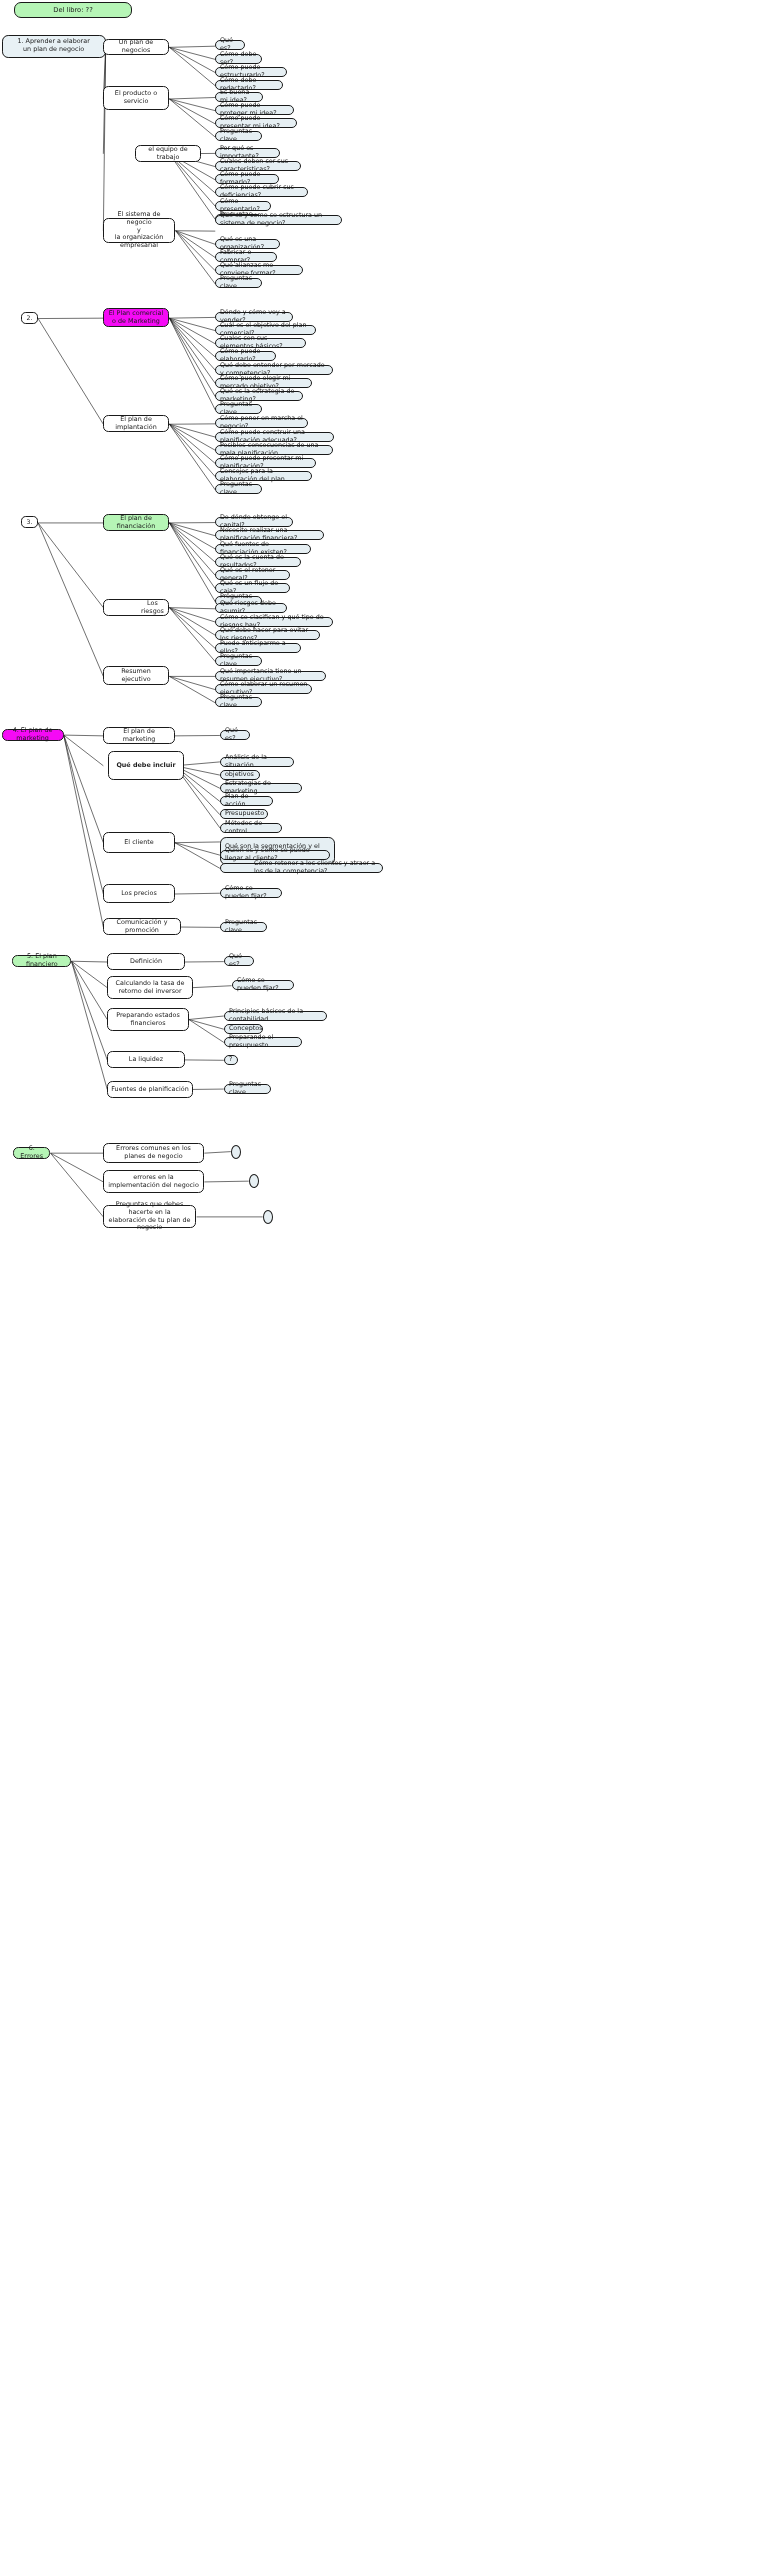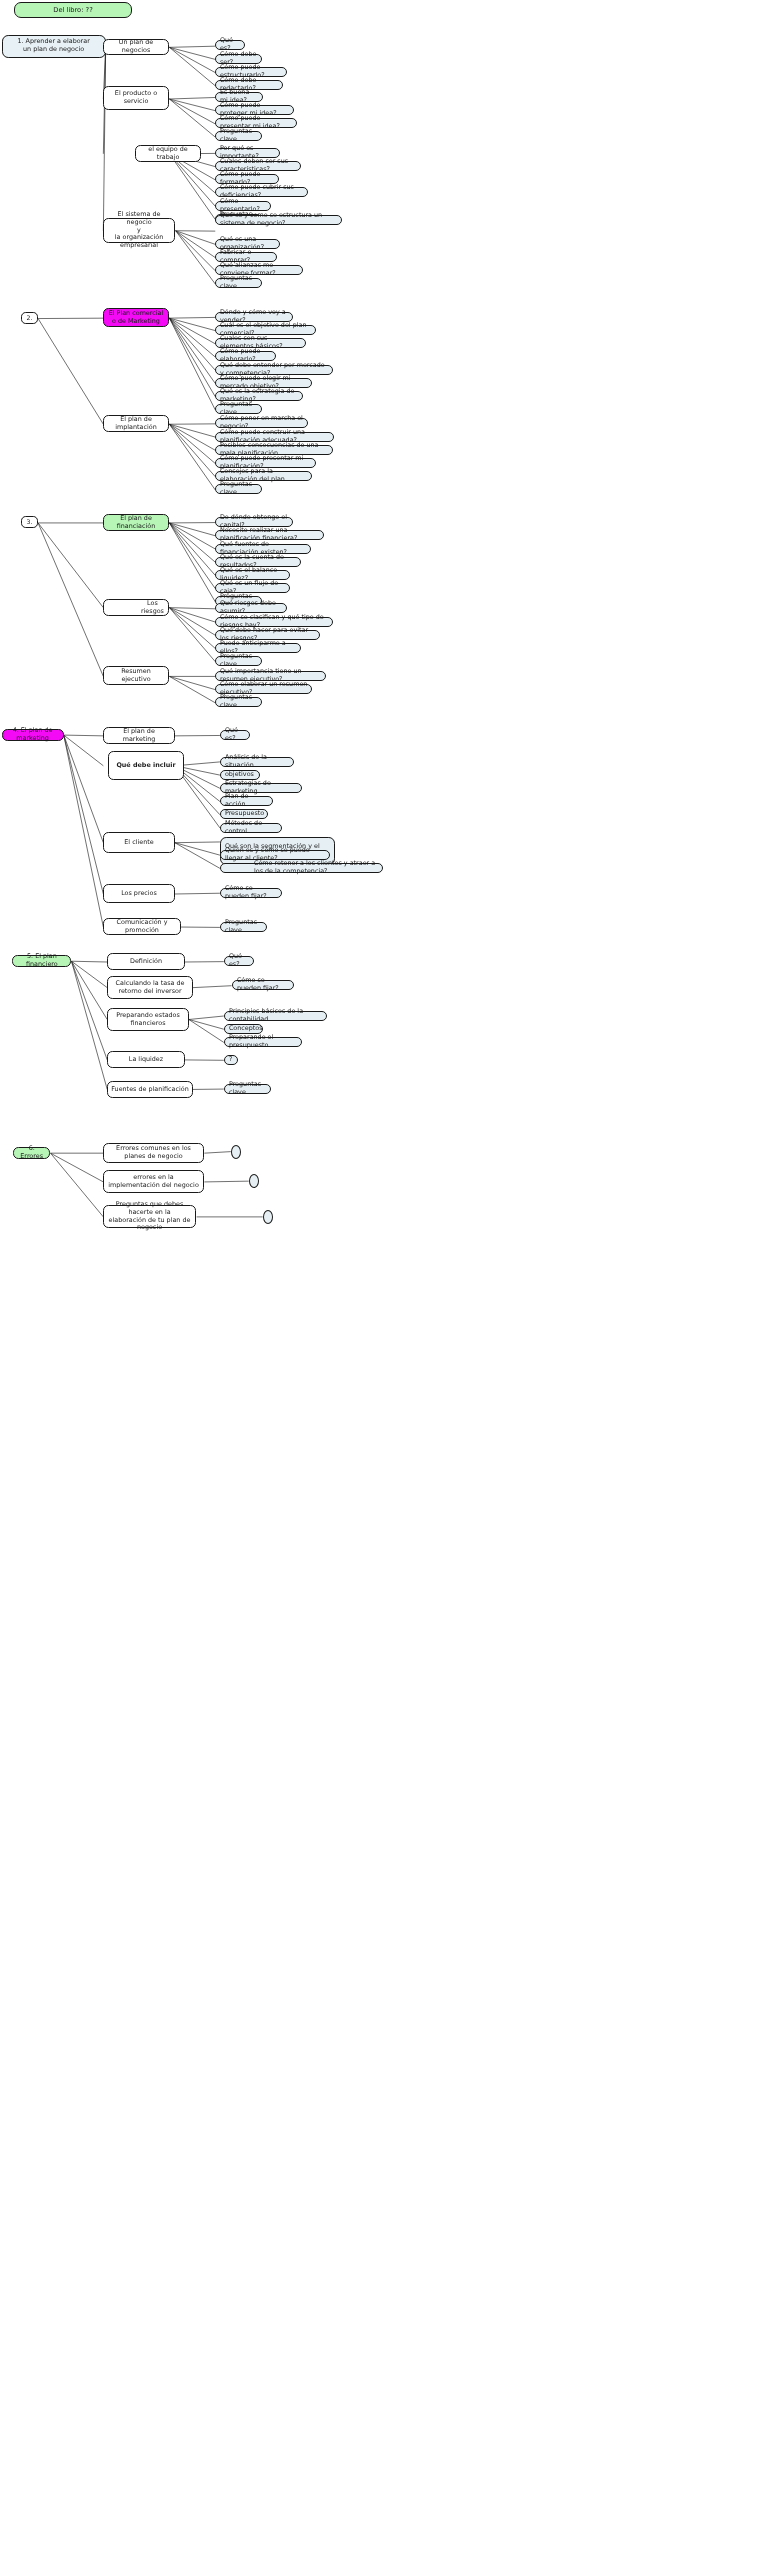--- a/index.html
+++ b/index.html
@@ -228,21 +228,21 @@
       <div class="node leaf" style="left: 215px; top: 445px; width: 118px; height: 10px;">Posibles consecuencias de una mala planificación</div>
       <div class="node leaf" style="left: 215px; top: 458px; width: 101px; height: 10px;">Cómo puedo presentar mi planificación?</div>
       <div class="node leaf" style="left: 215px; top: 471px; width: 97px; height: 10px;">Consejos para la elaboración del plan</div>
       <div class="node leaf" style="left: 215px; top: 484px; width: 47px; height: 10px;">Preguntas clave</div>
       <div class="node small-num" style="left: 21px; top: 516px; width: 17px; height: 12.4px;">3.</div>
       <div class="node branch green" style="left: 103px; top: 514px; width: 66px; height: 17px;">El plan de financiación</div>
       <div class="node leaf" style="left: 215px; top: 517px; width: 78px; height: 10px;">De dónde obtengo el capital?</div>
       <div class="node leaf" style="left: 215px; top: 530px; width: 109px; height: 10px;">Necesito realizar una planificación financiera?</div>
       <div class="node leaf" style="left: 215px; top: 544px; width: 96px; height: 10px;">Qué fuentes de financiación existen?</div>
       <div class="node leaf" style="left: 215px; top: 557px; width: 86px; height: 10px;">Qué es la cuenta de resultados?</div>
-      <div class="node leaf" style="left: 215px; top: 570px; width: 75px; height: 10px;">Qué es el balance liquidez?</div>
+      <div class="node leaf" style="left: 215px; top: 570px; width: 75px; height: 10px;">Qué es el retener general?</div>
       <div class="node leaf" style="left: 215px; top: 583px; width: 75px; height: 10px;">Qué es un flujo de caja?</div>
       <div class="node leaf" style="left: 215px; top: 596px; width: 47px; height: 10px;">Preguntas clave</div>
       <div class="node branch " style="left: 103px; top: 599px; width: 66px; height: 17px; padding-left: 36px;">Los riesgos</div>
       <div class="node leaf" style="left: 215px; top: 603px; width: 72px; height: 10px;">Qué riesgos debo asumir?</div>
       <div class="node leaf" style="left: 215px; top: 617px; width: 118px; height: 10px;">Cómo se clasifican y qué tipo de riesgos hay?</div>
       <div class="node leaf" style="left: 215px; top: 630px; width: 105px; height: 10px;">Qué debo hacer para evitar los riesgos?</div>
       <div class="node leaf" style="left: 215px; top: 643px; width: 86px; height: 10px;">Puedo anticiparme a ellos?</div>
       <div class="node leaf" style="left: 215px; top: 656px; width: 47px; height: 10px;">Preguntas clave</div>
       <div class="node branch " style="left: 103px; top: 666px; width: 66px; height: 19.4px;">Resumen ejecutivo</div>
       <div class="node leaf" style="left: 215px; top: 671px; width: 111px; height: 10px;">Qué importancia tiene un resumen ejecutivo?</div>

